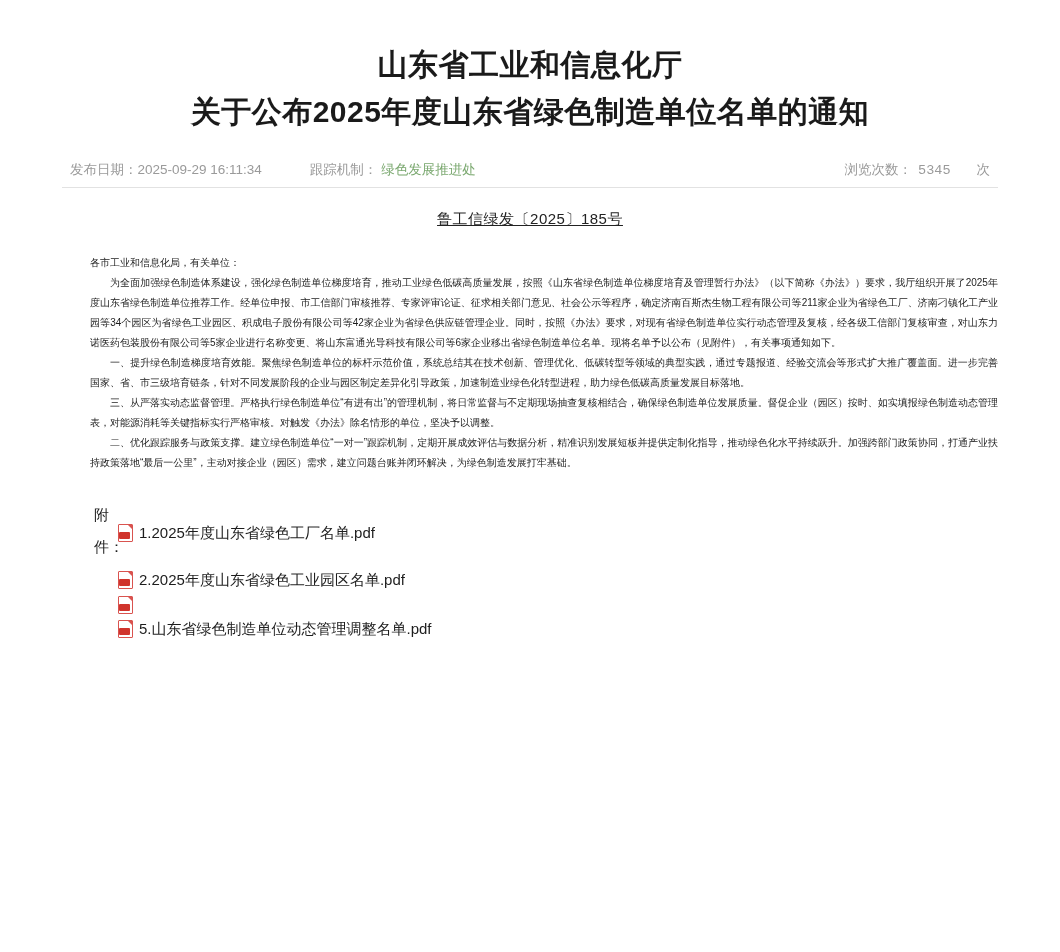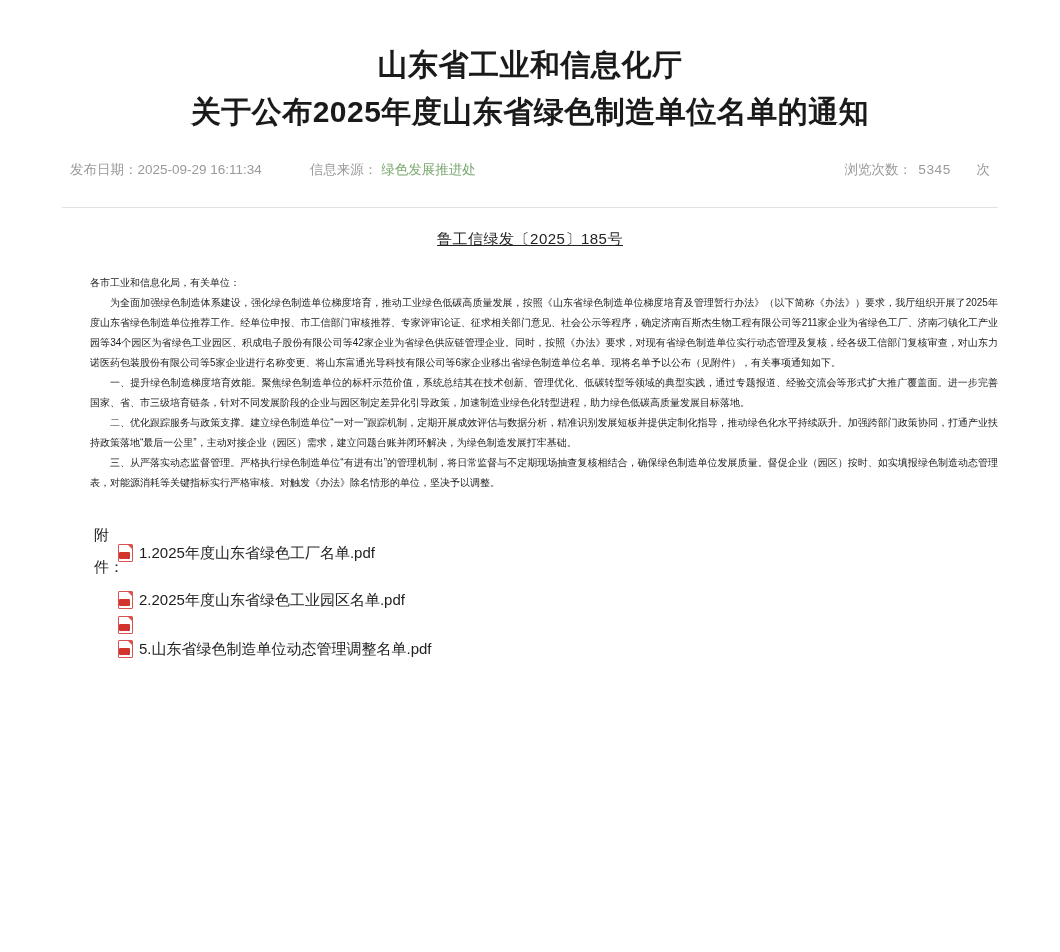--- a/index.html
+++ b/index.html
@@ -25,21 +25,21 @@
   }
   .title-line {
     font-size: 30px;
     font-weight: bold;
     color: #1a1a1a;
     line-height: 1.55;
     letter-spacing: 0.5px;
   }
   .meta-bar {
     margin: 26px 62px 0 62px;
-    padding: 0 8px 28px 8px;
+    padding: 0 8px 8px 8px;
     display: flex;
     align-items: center;
     font-size: 13.5px;
     color: #9a9a9a;
     border-bottom: 1px solid #e2e2e2;
   }
   .meta-item { white-space: nowrap; }
   .meta-date { margin-right: 48px; }
   .meta-source-label { }
   .meta-source-value { color: #7aa86f; margin-left: 4px; }
@@ -130,36 +130,36 @@
   <div class="title-block">
     <div class="title-line">山东省工业和信息化厅</div>
     <div class="title-line">关于公布2025年度山东省绿色制造单位名单的通知</div>
   </div>
 
   <div class="meta-bar">
     <span class="meta-item meta-date">
       <span>发布日期：</span><span>2025-09-29 16:11:34</span>
     </span>
     <span class="meta-item">
-      <span class="meta-source-label">信息来源：</span><span class="meta-source-value">绿色发展推进处</span>
+      <span class="meta-source-label">跟踪机制：</span><span class="meta-source-value">绿色发展推进处</span>
     </span>
     <span class="meta-spacer"></span>
     <span class="meta-item">
       <span class="meta-views-label">浏览次数：</span><span class="meta-views-count">5345</span><span class="meta-views-unit">次</span>
     </span>
   </div>
 
   <div class="doc-number">鲁工信绿发〔2025〕185号</div>
 
   <div class="body-block">
     <p class="p-flush">各市工业和信息化局，有关单位：</p>
     <p class="p-indent">为全面加强绿色制造体系建设，强化绿色制造单位梯度培育，推动工业绿色低碳高质量发展，按照《山东省绿色制造单位梯度培育及管理暂行办法》（以下简称《办法》）要求，我厅组织开展了2025年度山东省绿色制造单位推荐工作。经单位申报、市工信部门审核推荐、专家评审论证、征求相关部门意见、社会公示等程序，确定济南百斯杰生物工程有限公司等211家企业为省绿色工厂、济南刁镇化工产业园等34个园区为省绿色工业园区、积成电子股份有限公司等42家企业为省绿色供应链管理企业。同时，按照《办法》要求，对现有省绿色制造单位实行动态管理及复核，经各级工信部门复核审查，对山东力诺医药包装股份有限公司等5家企业进行名称变更、将山东富通光导科技有限公司等6家企业移出省绿色制造单位名单。现将名单予以公布（见附件），有关事项通知如下。</p>
     <p class="p-indent">一、提升绿色制造梯度培育效能。聚焦绿色制造单位的标杆示范价值，系统总结其在技术创新、管理优化、低碳转型等领域的典型实践，通过专题报道、经验交流会等形式扩大推广覆盖面。进一步完善国家、省、市三级培育链条，针对不同发展阶段的企业与园区制定差异化引导政策，加速制造业绿色化转型进程，助力绿色低碳高质量发展目标落地。</p>
+    <p class="p-indent">三、从严落实动态监督管理。严格执行绿色制造单位“有进有出”的管理机制，将日常监督与不定期现场抽查复核相结合，确保绿色制造单位发展质量。督促企业（园区）按时、如实填报绿色制造动态管理表，对能源消耗等关键指标实行严格审核。对触发《办法》除名情形的单位，坚决予以调整。</p>
     <p class="p-indent">二、优化跟踪服务与政策支撑。建立绿色制造单位“一对一”跟踪机制，定期开展成效评估与数据分析，精准识别发展短板并提供定制化指导，推动绿色化水平持续跃升。加强跨部门政策协同，打通产业扶持政策落地“最后一公里”，主动对接企业（园区）需求，建立问题台账并闭环解决，为绿色制造发展打牢基础。</p>
-    <p class="p-indent">三、从严落实动态监督管理。严格执行绿色制造单位“有进有出”的管理机制，将日常监督与不定期现场抽查复核相结合，确保绿色制造单位发展质量。督促企业（园区）按时、如实填报绿色制造动态管理表，对能源消耗等关键指标实行严格审核。对触发《办法》除名情形的单位，坚决予以调整。</p>
   </div>
 
   <div class="attachments">
     <div class="att-row">
       <span class="att-label">附件：</span>
       <span class="pdf-icon">
           <span class="sheet"></span>
           <span class="fold"></span>
           <span class="mark"></span>
         </span>

